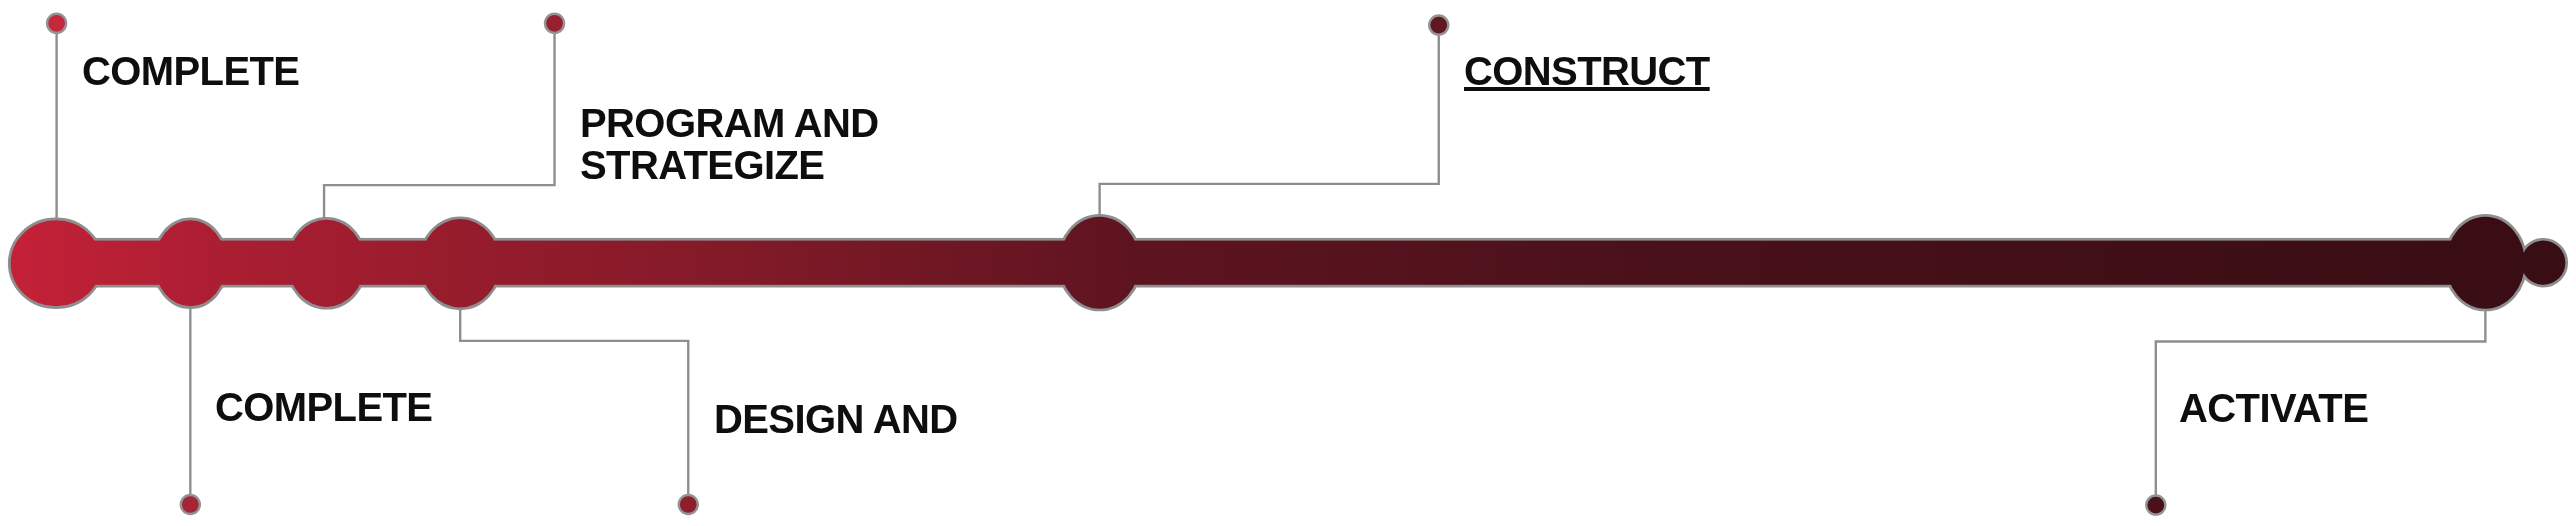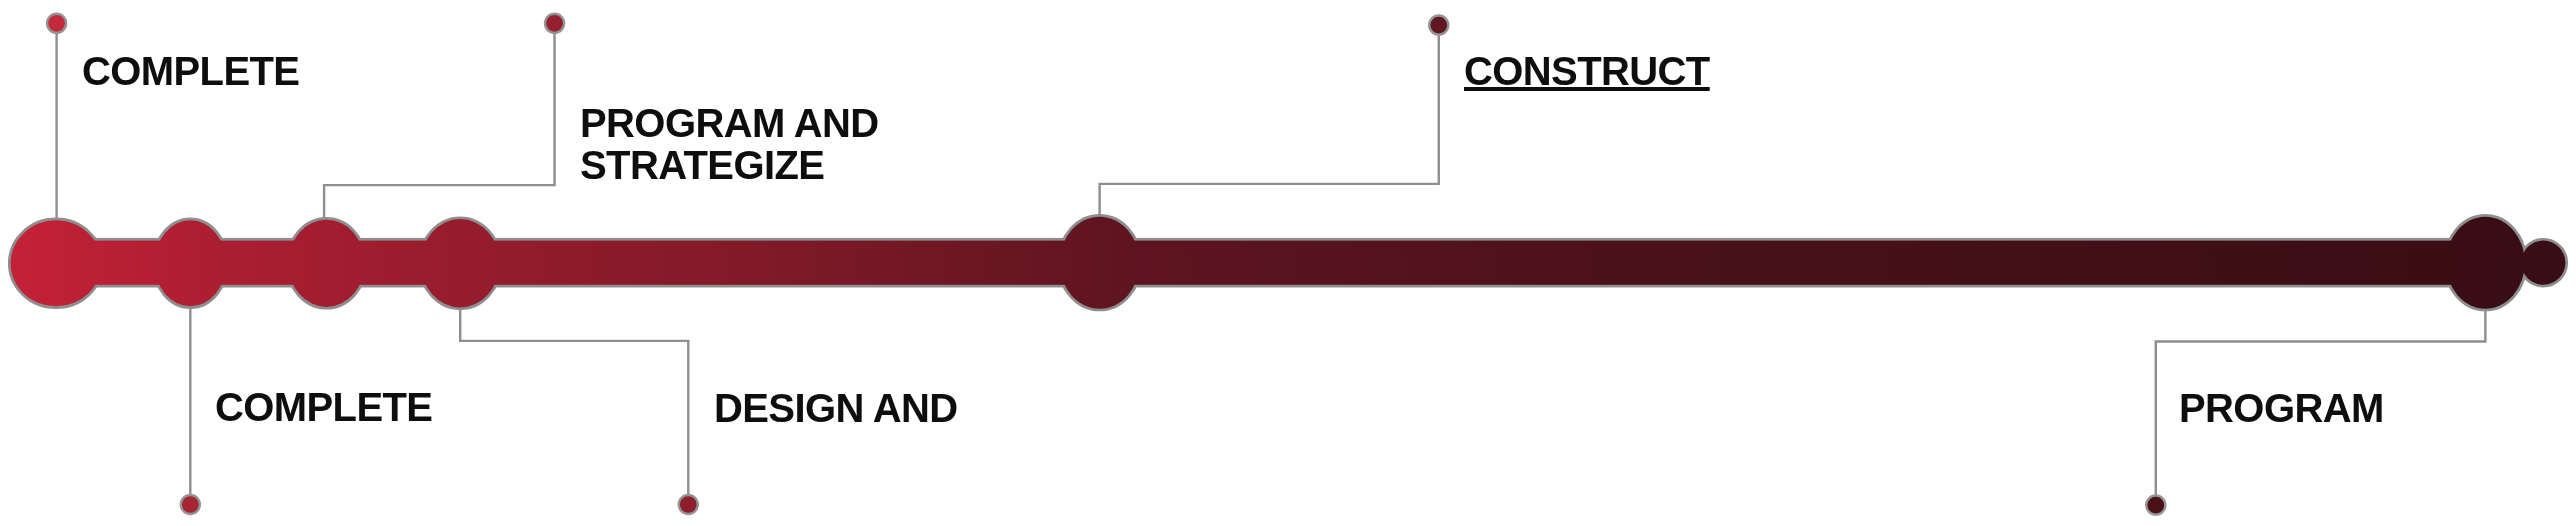--- a/index.html
+++ b/index.html
@@ -27,21 +27,21 @@
     font-weight: 700;
     font-size: 40px;
     line-height: 42px;
     letter-spacing: -0.6px;
     color: #0e0e0e;
     white-space: nowrap;
   }
   .label-activate  { left: 82px;  top: 50px;  }
   .label-plan      { left: 215px;  top: 386px; }
   .label-program   { left: 580px;  top: 59px; margin-top: 43px;  }
-  .label-design    { left: 714px; top: 387px; }
+  .label-design    { left: 714px; top: 398px; }
   .label-construct { left: 1464px; top: 50px; text-decoration: underline;  }
   .label-complete  { left: 2179px; top: 387px; }
 </style>
 </head>
 <body>
 
 <div class="canvas">
 
   <svg viewBox="0 0 4313 881" aria-hidden="true">
     <defs>
@@ -112,17 +112,17 @@
 
   <div class="stage-label label-design">
     <div>DESIGN AND</div>
   </div>
 
   <div class="stage-label label-construct">
     <div>CONSTRUCT</div>
   </div>
 
   <div class="stage-label label-complete">
-    <div>PROGRAM</div>
+    <div>ACTIVATE</div>
   </div>
 
 </div>
 
 
 </body></html>

